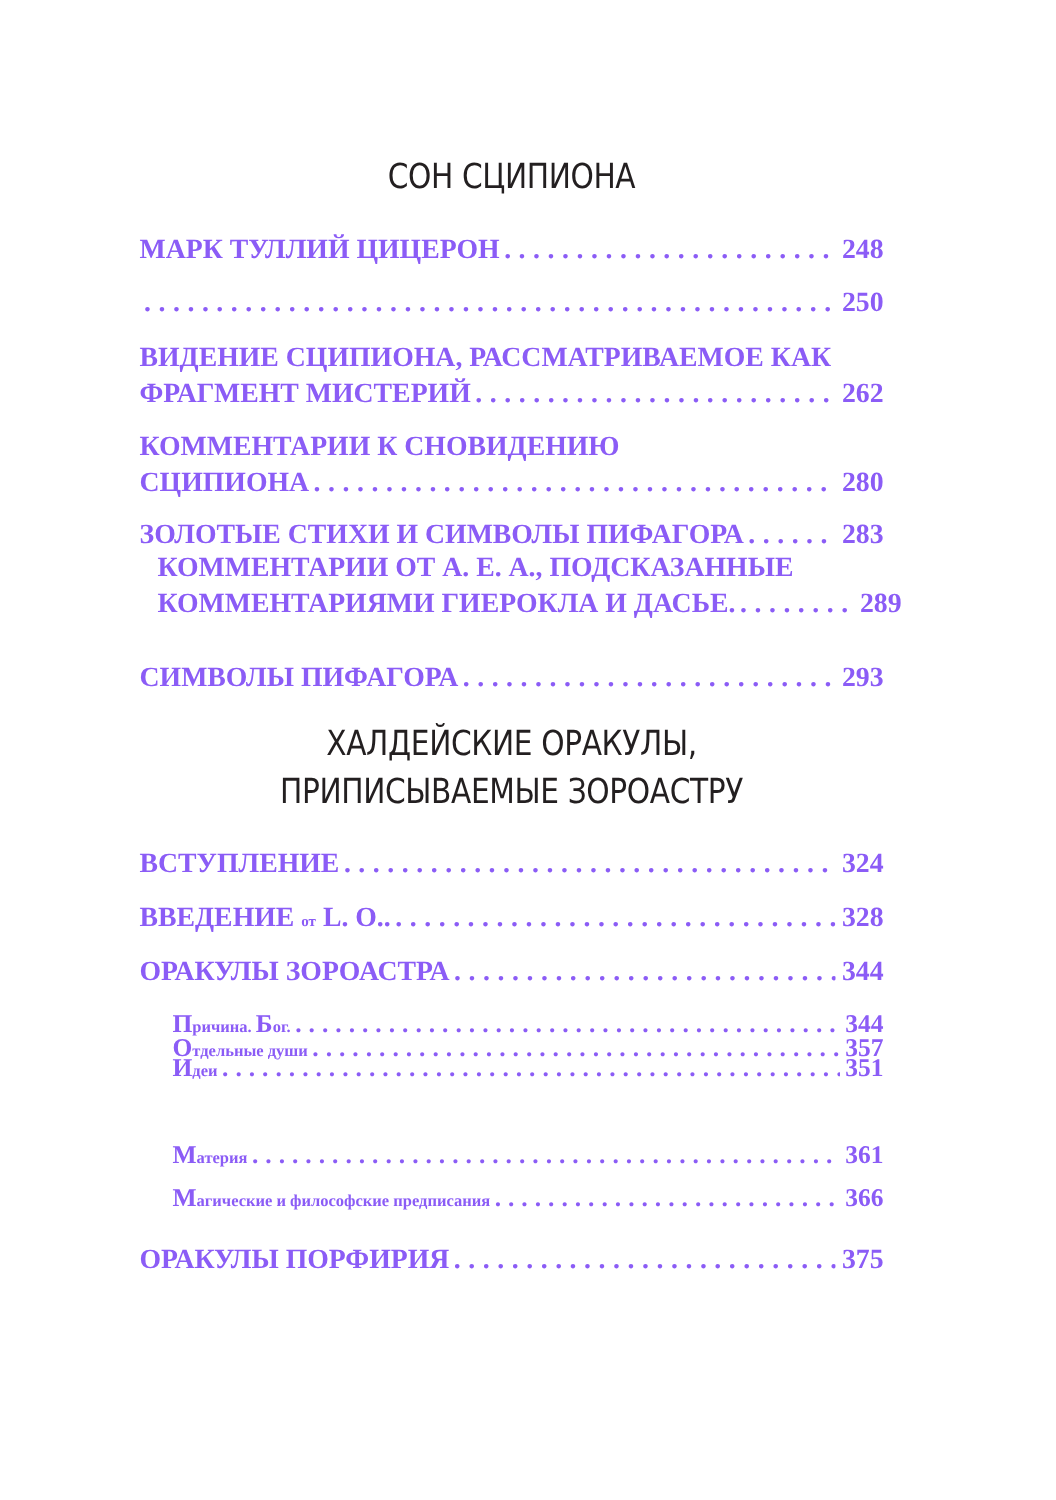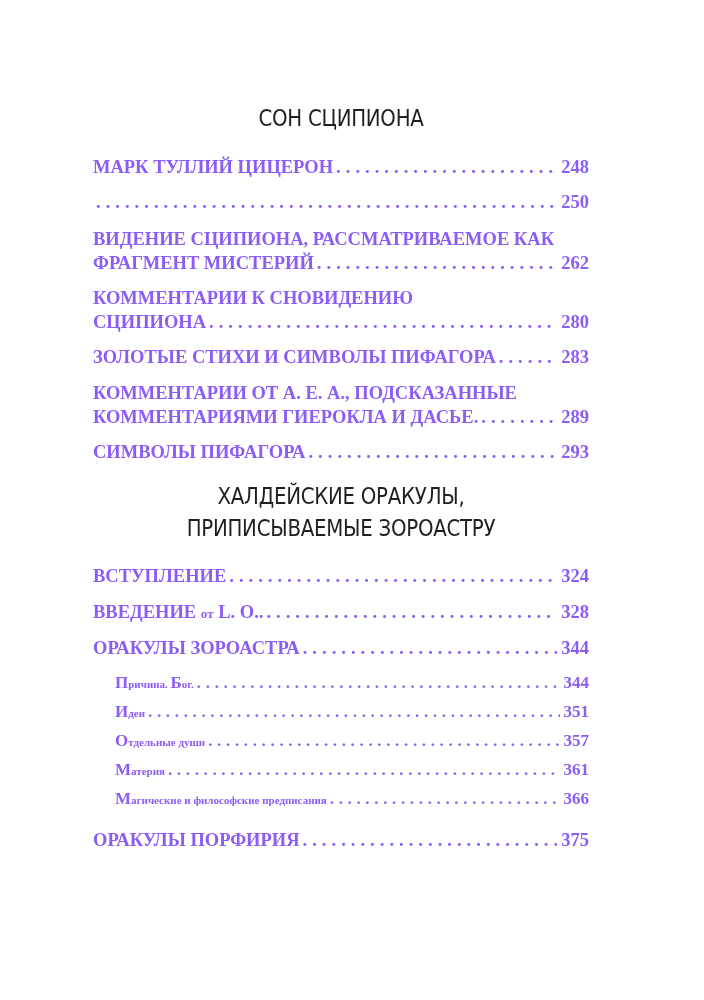--- a/index.html
+++ b/index.html
@@ -50,21 +50,21 @@
       margin: 0 4px 0 3px;
     }
     .entry .leader::before {
       content: ". . . . . . . . . . . . . . . . . . . . . . . . . . . . . . . . . . . . . . . . . . . . . . . . . . . . . . . . . . . . . . . . . . . . . . . . . . . . . . . .";
       letter-spacing: 0;
       word-spacing: 0.4px;
     }
     .entry .page-num { flex: 0 0 auto; }
     .entry.sub { left: 22px; width: 474px; font-size: 17px; }
     .sc-small { font-size: 11px; }
-    .ot { font-size: 13px; }
+    .ot { font-size: 10px; }
   </style>
 </head>
 <body>
 
 <div class="page">
 
   <div class="section-title" style="top:102px;">
     <div>СОН СЦИПИОНА</div>
   </div>
 
@@ -106,21 +106,21 @@
   </div>
 
   <div class="entry" style="top:345px;">
     <div class="line">
         <span class="text">ЗОЛОТЫЕ СТИХИ И СИМВОЛЫ ПИФАГОРА</span>
         <span class="leader"></span>
         <span class="page-num">283</span>
       </div>
   </div>
 
-  <div class="entry" style="top:381px;">
+  <div class="entry" style="top:367px;margin-left:12px;">
     <div class="line">
         <span class="text">КОММЕНТАРИИ ОТ А. Е. А., ПОДСКАЗАННЫЕ</span>
       </div>
     <div class="line">
         <span class="text">КОММЕНТАРИЯМИ ГИЕРОКЛА И ДАСЬЕ.</span>
         <span class="leader"></span>
         <span class="page-num">289</span>
       </div>
   </div>
 
@@ -170,21 +170,21 @@
   </div>
 
   <div class="entry sub" style="top:700px;">
     <div class="line">
         <span class="text"><span>И</span><span class="sc-small">деи</span></span>
         <span class="leader"></span>
         <span class="page-num">351</span>
       </div>
   </div>
 
-  <div class="entry sub" style="top:729px;">
+  <div class="entry sub" style="top:687px;">
     <div class="line">
         <span class="text"><span>О</span><span class="sc-small">тдельные души</span></span>
         <span class="leader"></span>
         <span class="page-num">357</span>
       </div>
   </div>
 
   <div class="entry sub" style="top:758px;">
     <div class="line">
         <span class="text"><span>М</span><span class="sc-small">атерия</span></span>

